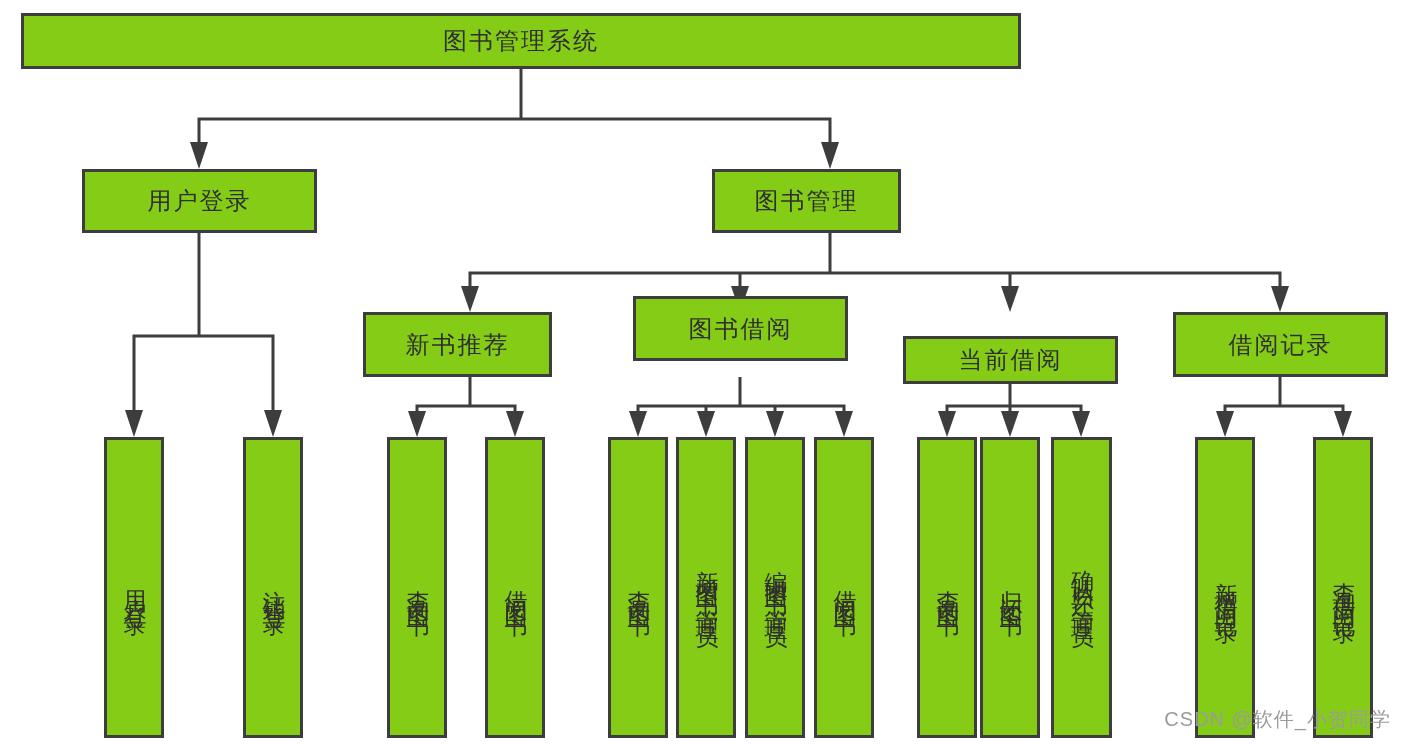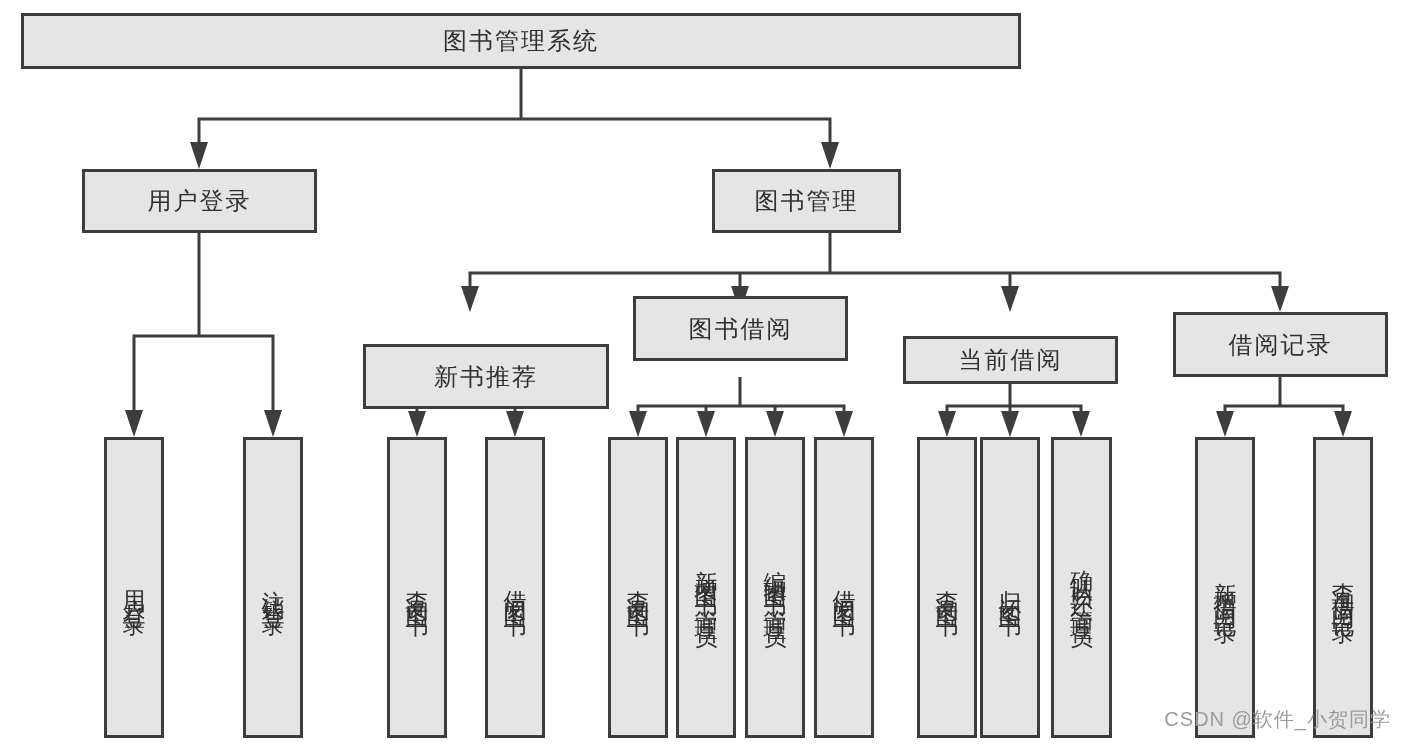--- a/index.html
+++ b/index.html
@@ -16,23 +16,23 @@
     background:var(--background);
     font-family:"Liberation Sans","DejaVu Sans",sans-serif;
     color:var(--text);
     overflow:hidden;
   }
   svg.wires{position:absolute;left:0;top:0;width:1405px;height:747px;}
   .wires path{fill:none;stroke:var(--line);stroke-width:3;}
   .wires polygon{fill:var(--line);stroke:none;}
   .node{
     position:absolute;box-sizing:border-box;
-    background:#e5e5e5;border:3px solid var(--border);
+    background:#84cc16;border:3px solid var(--border);
     display:flex;align-items:center;justify-content:center;
-    text-align:center;line-height:1.25;
+    text-align:center;line-height:1.25;font-family:Liberation Serif, serif;
   }
   .node.h{font-size:24px;letter-spacing:2px;white-space:nowrap;}
   .node.v{
     writing-mode:vertical-rl;text-orientation:mixed;
     font-size:23px;letter-spacing:8px;
   }
   .watermark{
     position:absolute;right:14px;bottom:14px;
     font-size:20px;letter-spacing:1px;
     color:var(--watermark);z-index:5;white-space:nowrap;
@@ -96,21 +96,21 @@
       <polygon points="1216,411 1234,411 1225,437"></polygon>
       <polygon points="1334,411 1352,411 1343,437"></polygon>
     </g>
   </svg>
 
   <div class="node h" style="left:21px;top:13px;width:1000px;height:56px;">图书管理系统</div>
 
   <div class="node h" style="left:82px;top:169px;width:235px;height:64px;">用户登录</div>
   <div class="node h" style="left:712px;top:169px;width:189px;height:64px;">图书管理</div>
 
-  <div class="node h" style="left:363px;top:312px;width:246px;height:65px;margin-top:32px;">新书推荐</div>
+  <div class="node h" style="left:363px;top:312px;width:189px;height:65px;">新书推荐</div>
   <div class="node h" style="left:633px;top:296px;width:215px;height:65px;">图书借阅</div>
   <div class="node h" style="left:903px;top:312px;width:215px;height:48px;margin-top:24px;">当前借阅</div>
   <div class="node h" style="left:1173px;top:312px;width:215px;height:65px;">借阅记录</div>
 
   <div class="node v" style="left:104px;top:437px;width:60px;height:301px;">用户登录</div>
   <div class="node v" style="left:243px;top:437px;width:60px;height:301px;">注销登录</div>
 
   <div class="node v" style="left:387px;top:437px;width:60px;height:301px;">查询图书</div>
   <div class="node v" style="left:485px;top:437px;width:60px;height:301px;">借阅图书</div>
 

